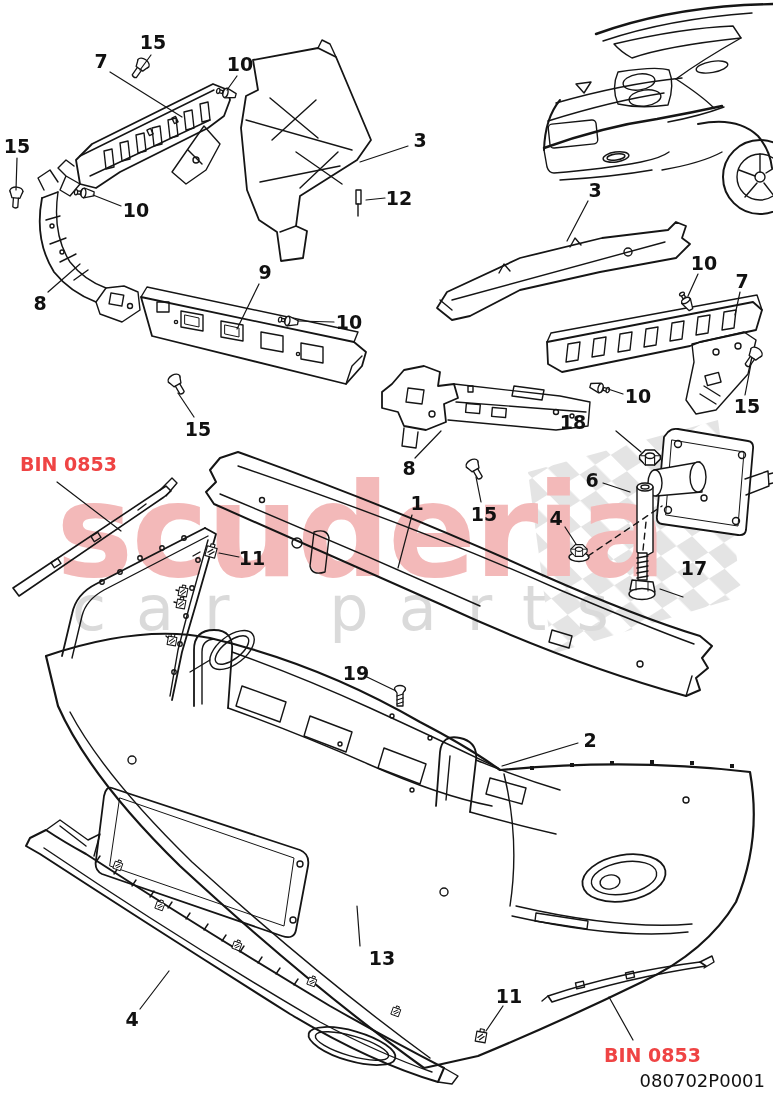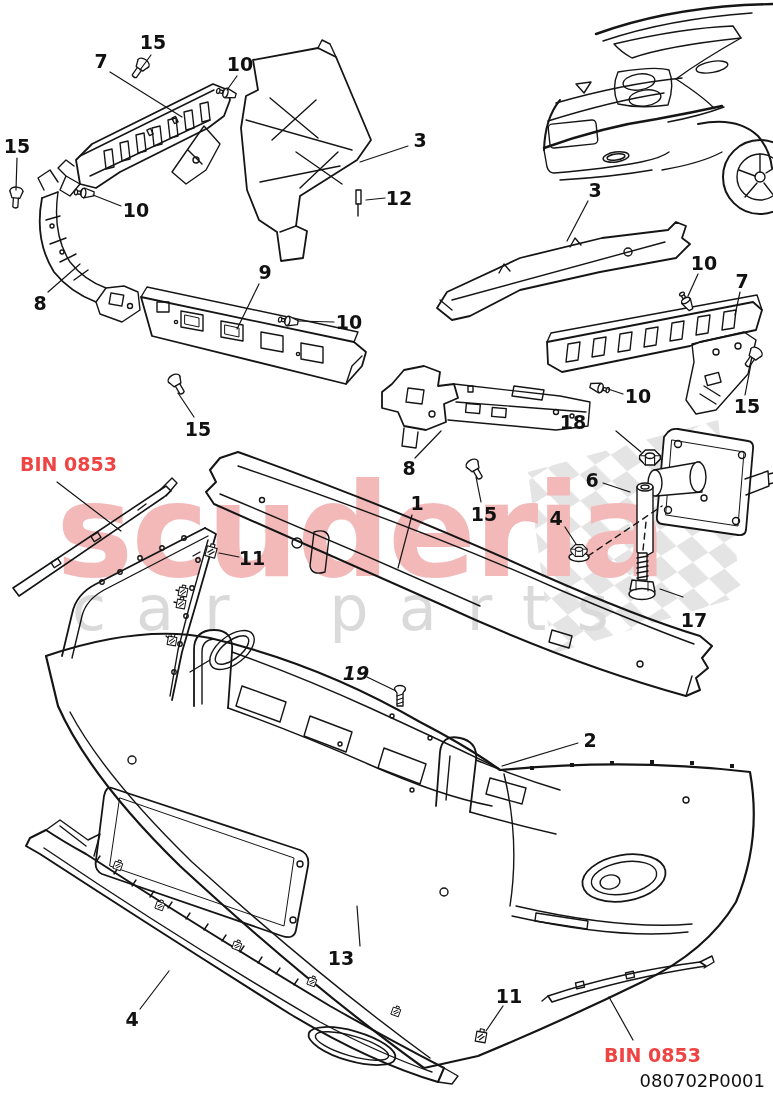--- a/index.html
+++ b/index.html
@@ -388,25 +388,25 @@
       <div class="callout" style="left: 595px; top: 190px;">3</div>
       <div class="callout" style="left: 704px; top: 263px;">10</div>
       <div class="callout" style="left: 742px; top: 281px;">7</div>
       <div class="callout" style="left: 638px; top: 396px;">10</div>
       <div class="callout" style="left: 747px; top: 406px;">15</div>
       <div class="callout" style="left: 409px; top: 468px;">8</div>
       <div class="callout" style="left: 484px; top: 514px;">15</div>
       <div class="callout" style="left: 573px; top: 422px;">18</div>
       <div class="callout" style="left: 592px; top: 480px;">6</div>
       <div class="callout" style="left: 556px; top: 518px;">4</div>
-      <div class="callout" style="left: 694px; top: 620px;">17</div>
+      <div class="callout" style="left: 694px; top: 568px;">17</div>
       <div class="callout" style="left: 417px; top: 503px;">1</div>
       <div class="callout" style="left: 252px; top: 558px;">11</div>
-      <div class="callout" style="left: 356px; top: 673px; font-style: italic;">19</div>
+      <div class="callout" style="left: 356px; top: 673px;">19</div>
       <div class="callout" style="left: 590px; top: 740px;">2</div>
-      <div class="callout" style="left: 341px; top: 958px;">13</div>
+      <div class="callout" style="left: 382px; top: 958px;">13</div>
       <div class="callout" style="left: 132px; top: 1019px;">4</div>
       <div class="callout" style="left: 509px; top: 996px;">11</div>
     </div>
   <div id="bin-left" class="bin-label">BIN 0853</div>
   <div id="bin-right" class="bin-label">BIN 0853</div>
   <div id="doc-number">080702P0001</div>
 </div>
 
 </body></html>

